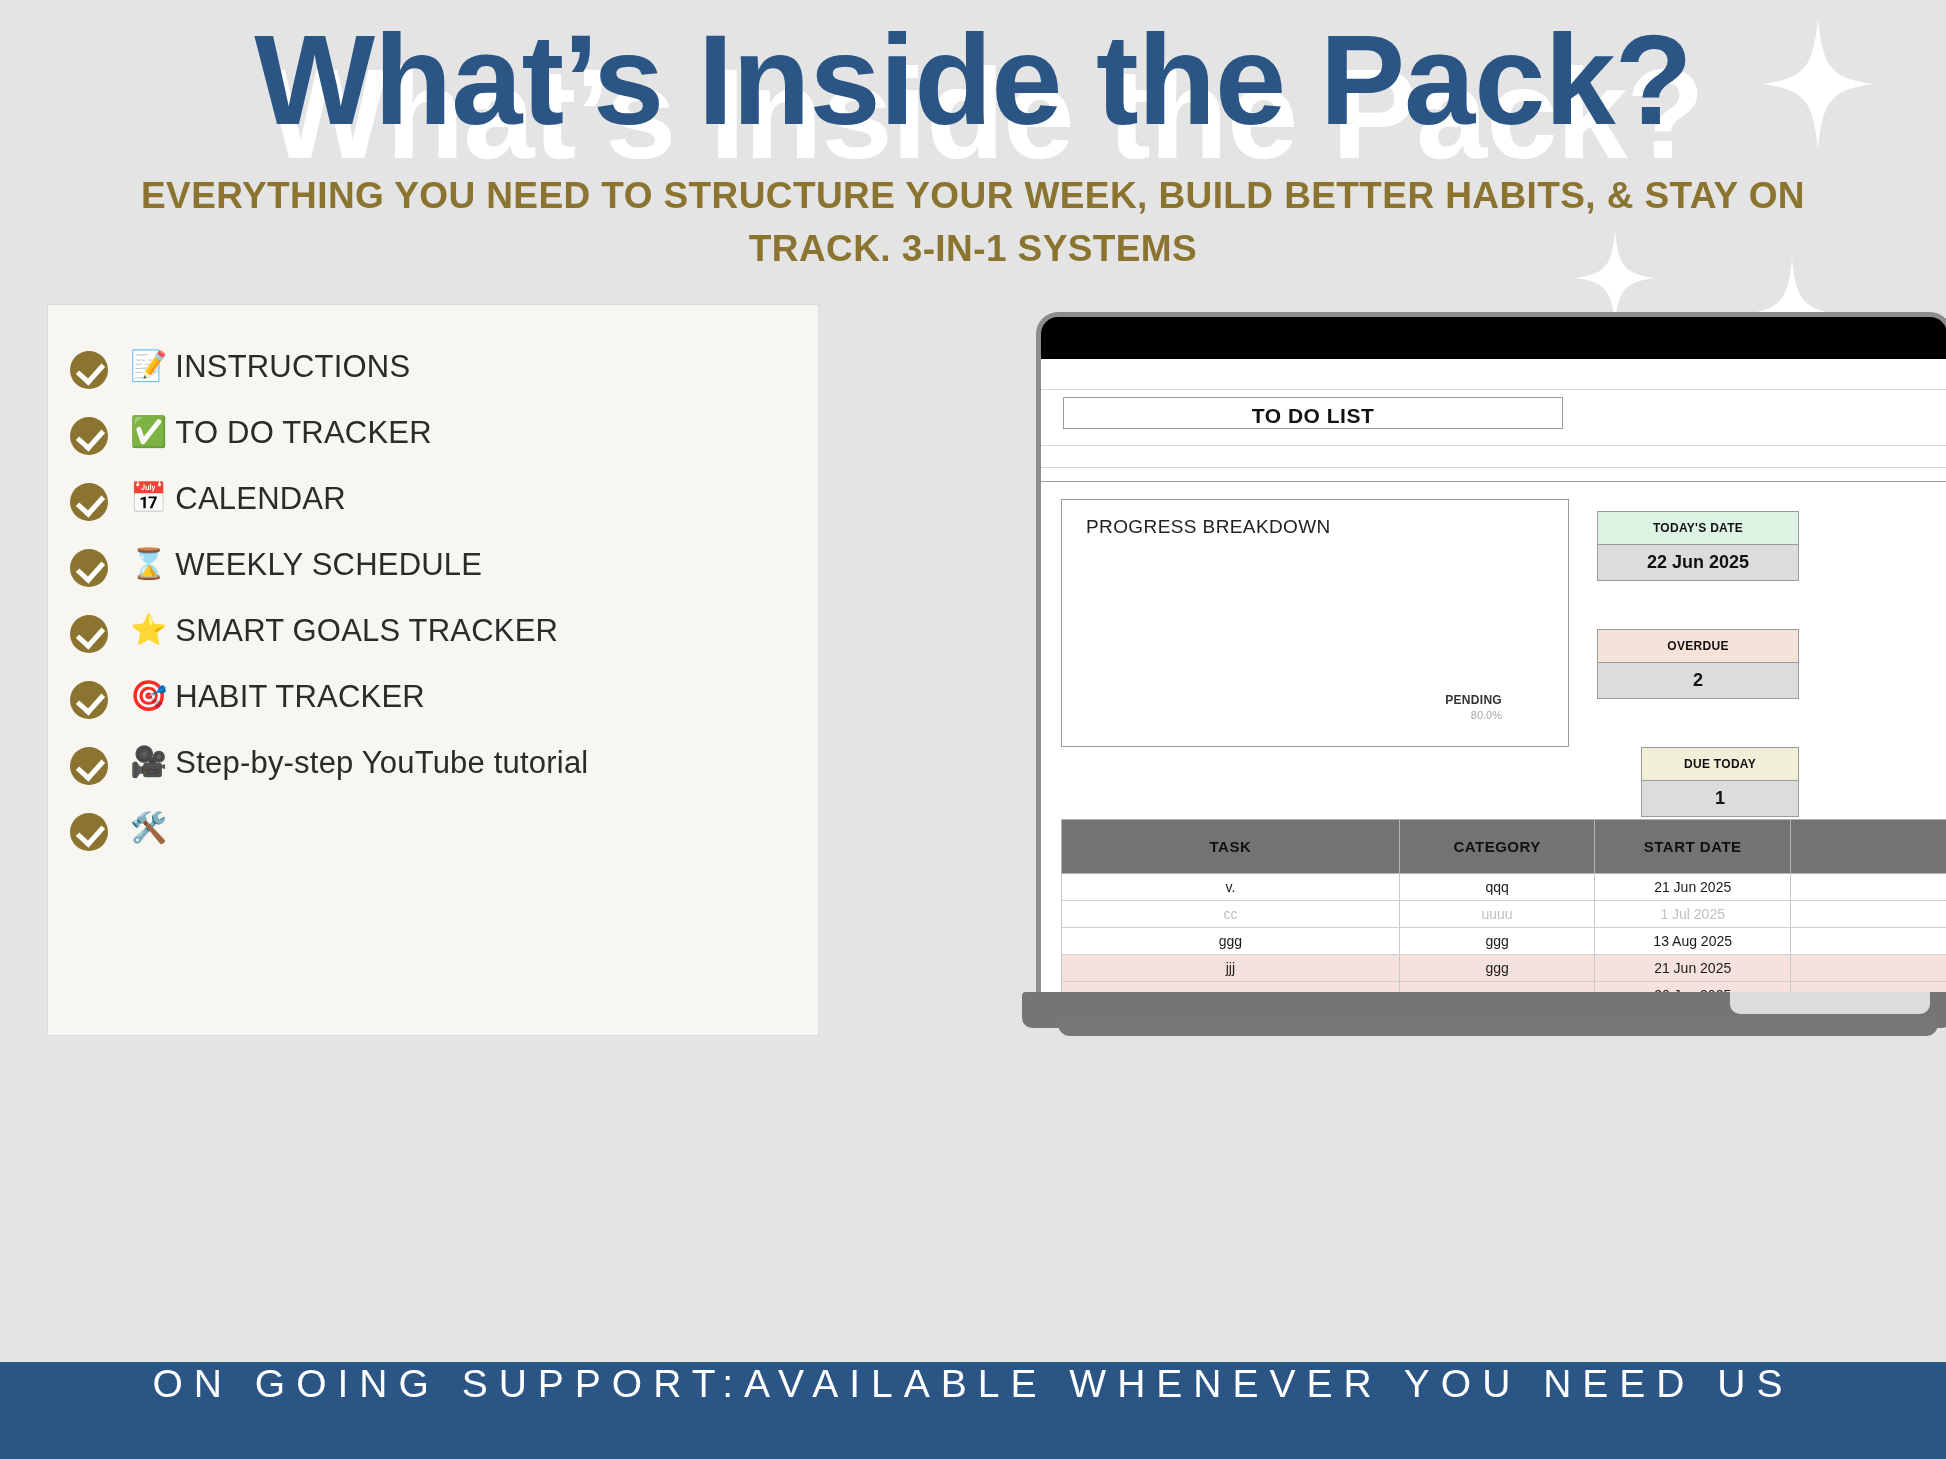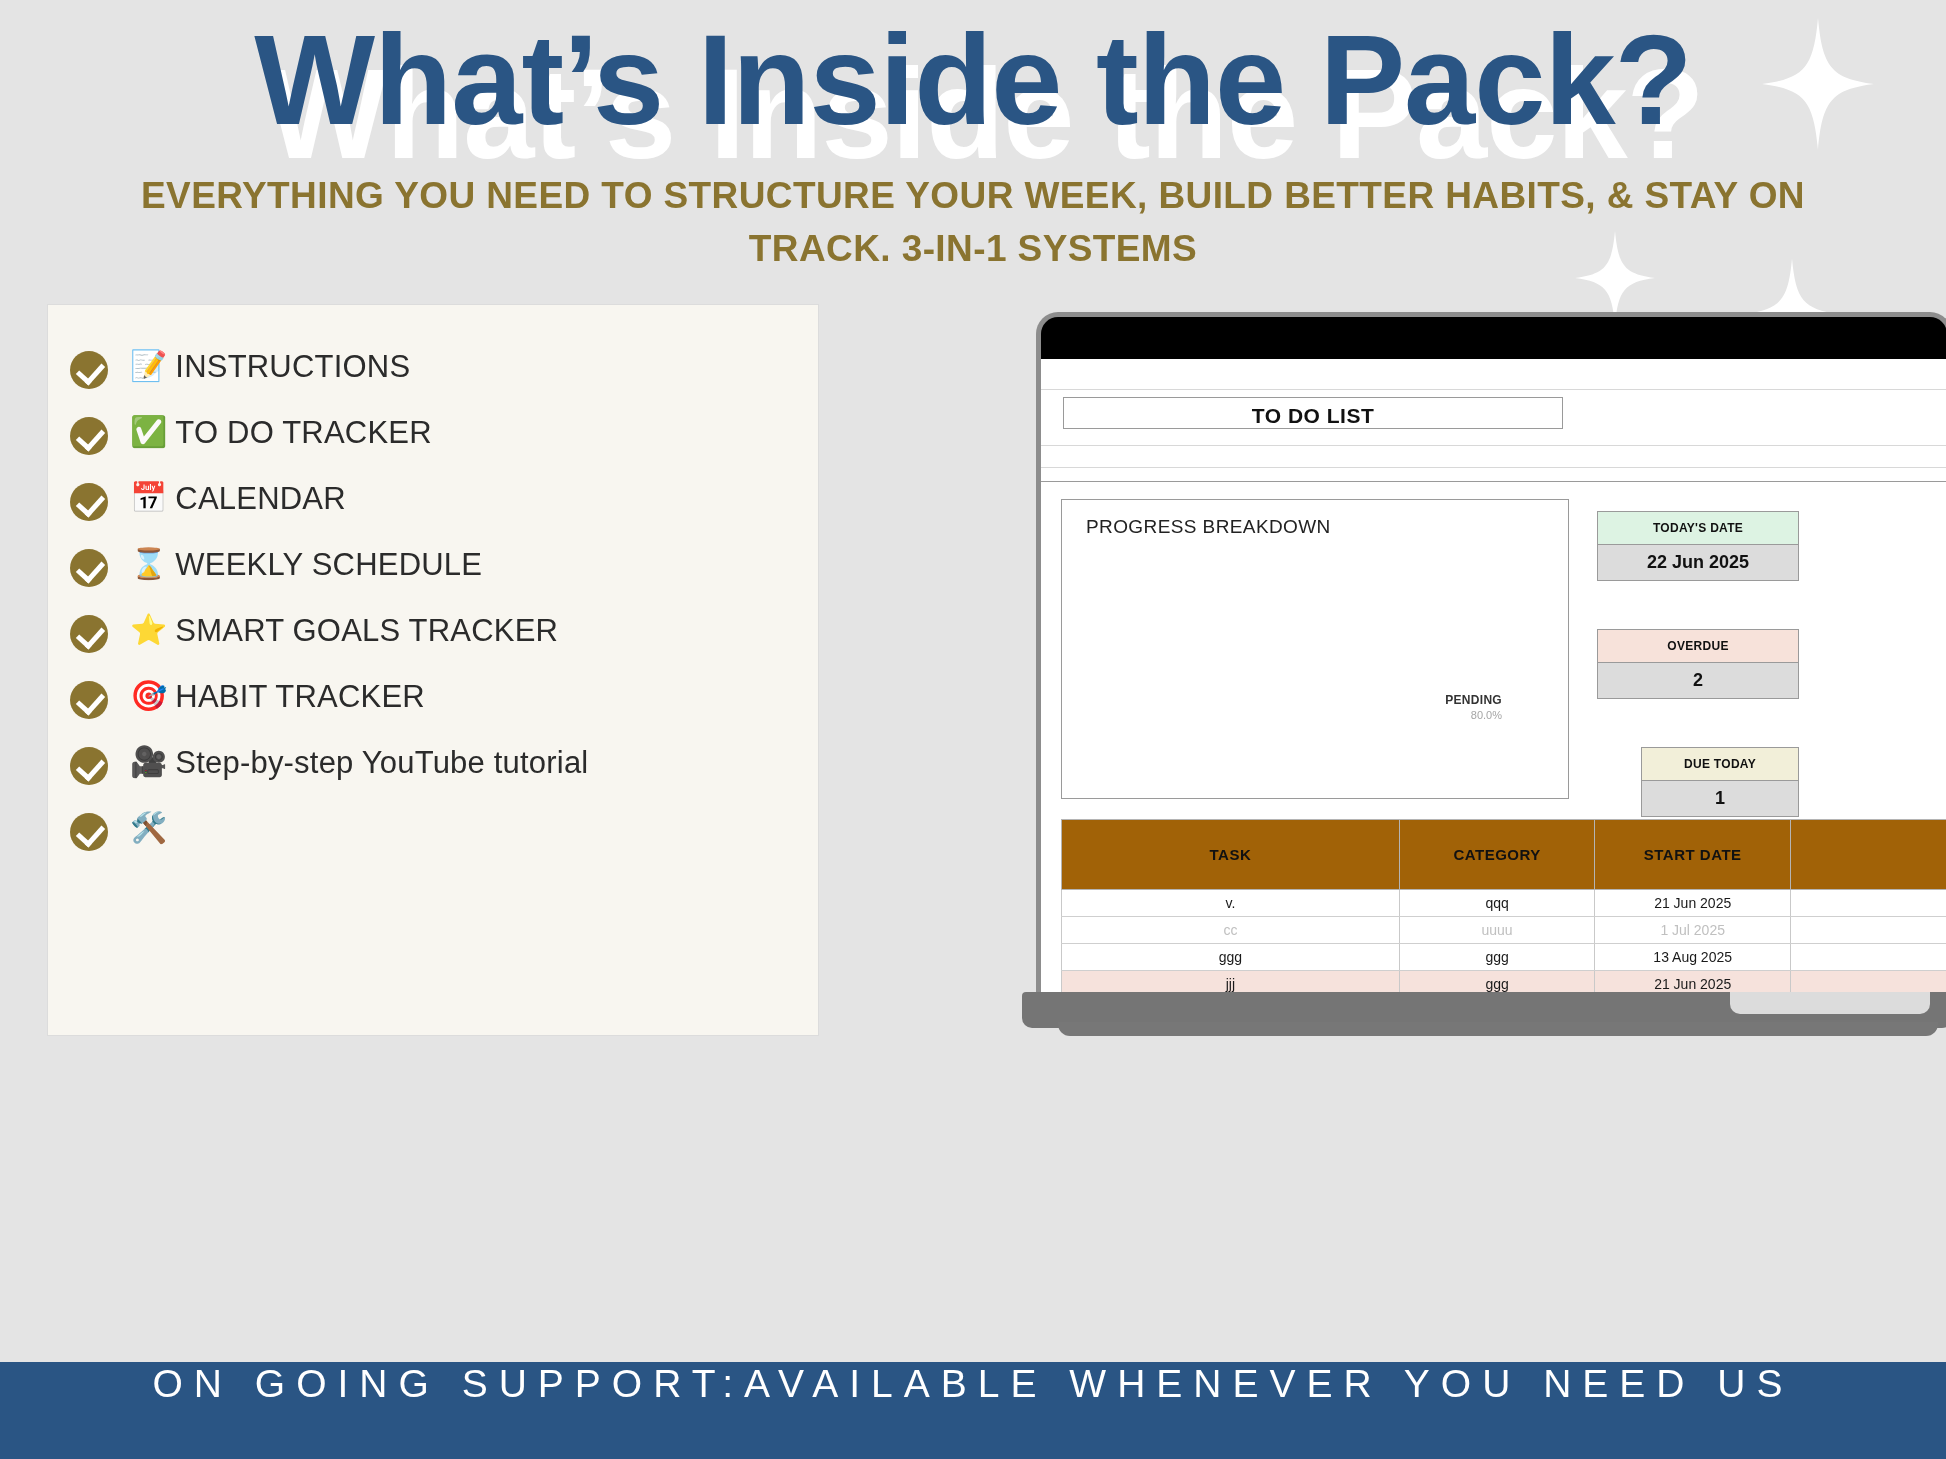--- a/index.html
+++ b/index.html
@@ -128,21 +128,21 @@
   .grid-line { position:absolute; left:0; width:930px; height:1px; background:#d8d8d8; }
 
   #sheet-title-box {
     position:absolute; left:30px; top:38px; width:500px; height:32px;
     border:1px solid #9a9a9a;
     display:flex; align-items:flex-end; justify-content:center;
   }
   #sheet-title { font-size:21px; font-weight:bold; color:#111; letter-spacing:0.5px; }
 
   #chart-panel {
-    position:absolute; left:28px; top:140px; width:508px; height:300px;
+    position:absolute; left:28px; top:140px; width:508px; height:248px;
     border:1px solid #9a9a9a; background:#fff;
   }
   #chart-title {
     position:absolute; left:24px; top:16px;
     font-size:19px; color:#222; letter-spacing:0.4px;
   }
   #donut-wrap { position:absolute; left:46px; top:48px; width:250px; height:248px; }
   #donut-center {
     position:absolute; left:0; top:0; width:250px; height:248px;
     display:flex; flex-direction:column; align-items:center; justify-content:center;
@@ -175,21 +175,21 @@
     border:1px solid #9a9a9a; border-top:none;
   }
   #kpi-0 { top:152px; }
   #kpi-1 { top:270px; }
   #kpi-2 { top:388px;padding-left:44px; }
 
   
   #task-table { position:absolute; left:28px; top:460px; width:890px; }
   #task-table table { border-collapse:collapse; width:100%; table-layout:fixed; }
   #task-table th {
-    background:#a16207; height:70px; font-size:15px; font-weight:bold;
+    background:#737373; height:54px; font-size:15px; font-weight:bold;
     color:#111; letter-spacing:0.5px;
     border-left:1px solid #b4b4b4; border-right:1px solid #b4b4b4;
     border-top:1px solid #b4b4b4; border-bottom:1px solid #b4b4b4;
   }
   #task-table td {
     height:27px; font-size:14px; color:#1a1a1a; text-align:center;
     border-left:1px solid #c9c9c9; border-right:1px solid #c9c9c9;
     border-bottom:1px solid #cfcfcf;
     white-space:nowrap; overflow:hidden;
   }

